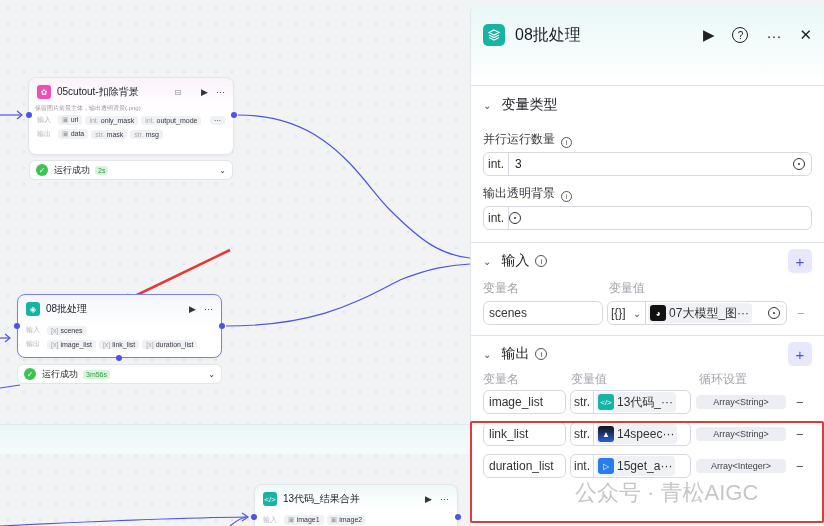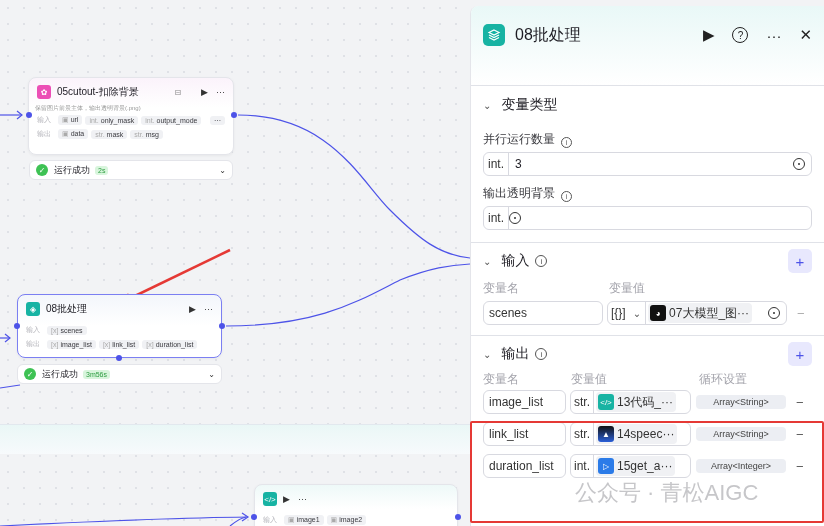--- a/index.html
+++ b/index.html
@@ -193,20 +193,21 @@
   <div class="status" style="left:17px; top:364px; width:205px;">
     <span class="ok">✓</span>
     <span>运行成功</span>
     <span class="time">3m56s</span>
     <span class="chev">⌄</span>
   </div>
 
   <div class="node" style="left:254px; top:484px; width:204px; height:50px; background:linear-gradient(180deg,#eef9f8 0%,#fff 50%);">
     <div class="node-head">
       <div class="node-icon" style="background:#17b3a3;">&lt;/&gt;</div>
+      <span class="node-title">13代码_结果合并</span>
       <div class="node-actions">
         <span>▶</span>
         <span>···</span>
       </div>
     </div>
     <div class="io-row">
       <span class="io-label">输入</span>
       <span class="chip"><span class="t">▣</span><span>image1</span></span>
       <span class="chip"><span class="t">▣</span><span>image2</span></span>
     </div>

